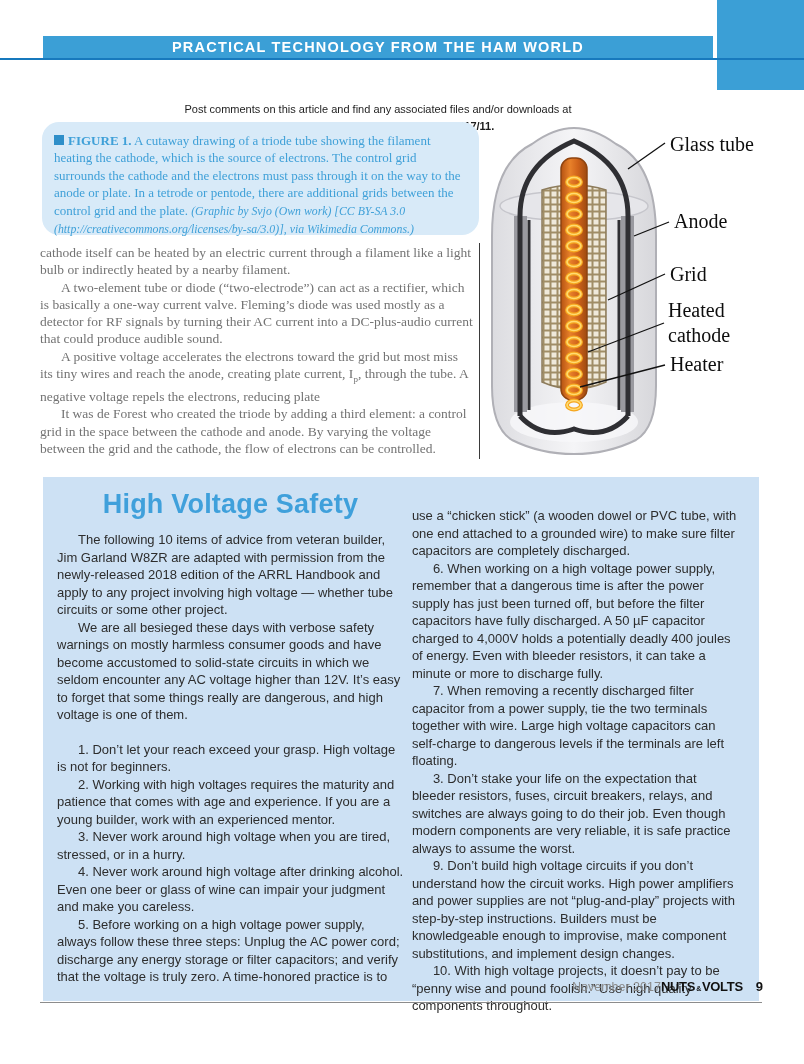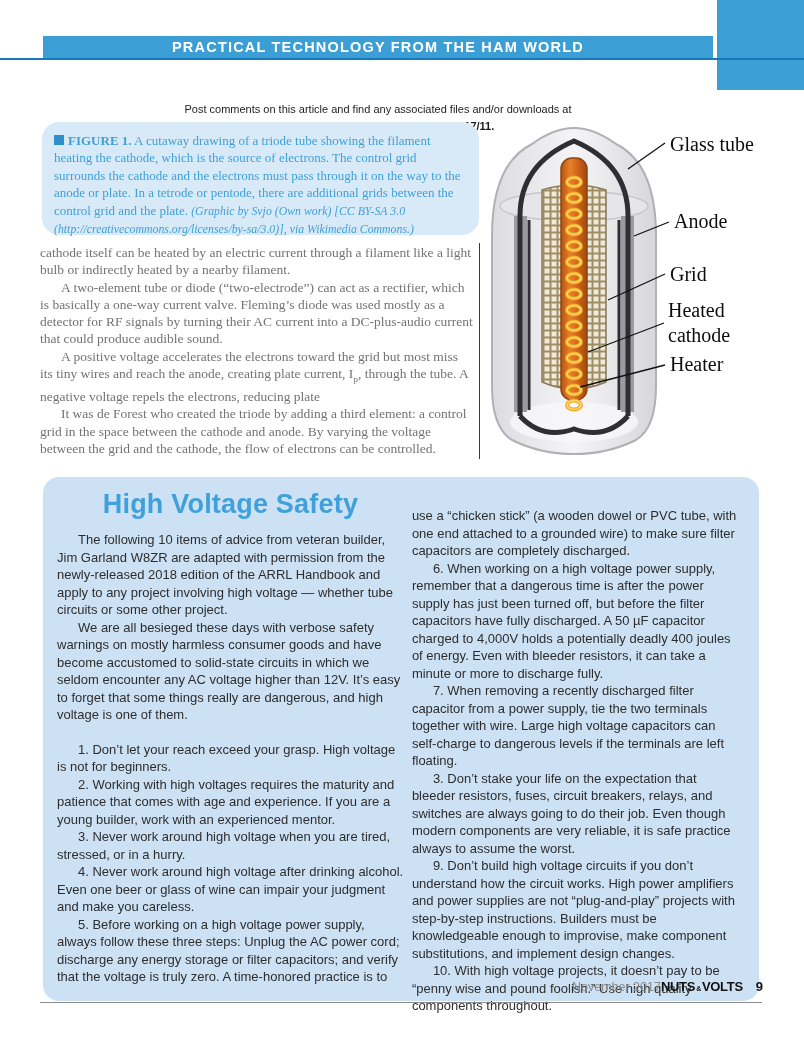--- a/index.html
+++ b/index.html
@@ -32,21 +32,21 @@
   .article sub{font-size:9px;}
   .col-rule{position:absolute;left:479px;top:243px;width:1px;height:216px;background:#3a3a3a;}
 
   
   .figure{position:absolute;left:484px;top:124px;width:320px;height:342px;}
   .tube-label{font-family:"Liberation Serif",serif;font-size:20px;fill:#0d0d0d;}
   .leader{stroke:#111;stroke-width:1.3;}
 
   
   .safety{position:absolute;left:43px;top:477px;width:716px;height:524px;background:#CDE1F4;
-          box-sizing:border-box;border-radius:16px;}
+          box-sizing:border-box;}
   .safety-cols{display:flex;padding:8px 16px 0 14px;}
   .safety-left{width:352px;}
   .safety-right{width:336px;margin-left:8px;padding-top:22px;}
   .safety-title{color:#3FA0DB;font-size:27px;font-weight:700;text-align:center;
                 margin:4px 0 11px 0;letter-spacing:0.2px;}
   .safety p{margin:0;font-size:13px;line-height:17.5px;color:#2d2d2d;}
   .safety p.ind{text-indent:21px;}
   .safety p.gap{margin-top:17px;}
 
   

